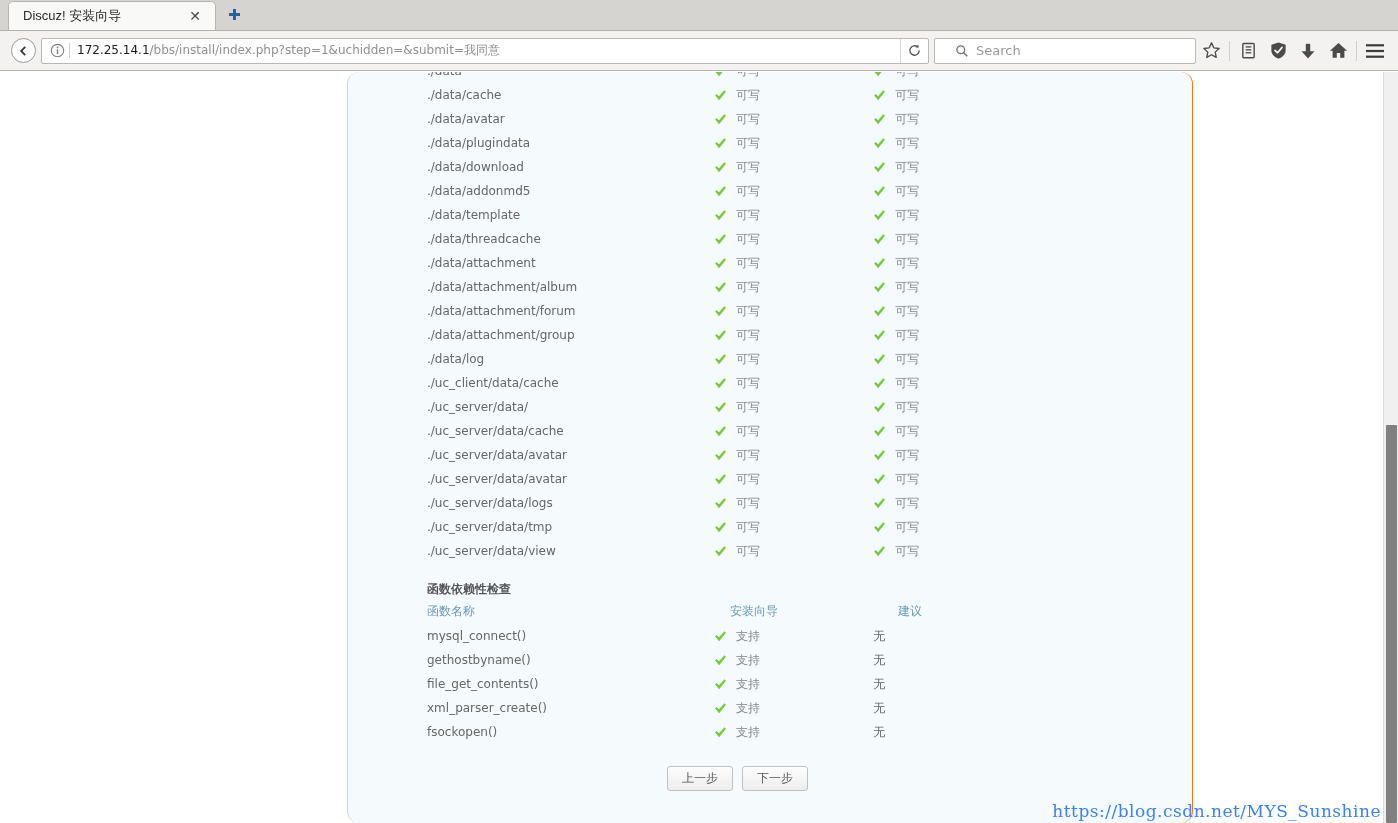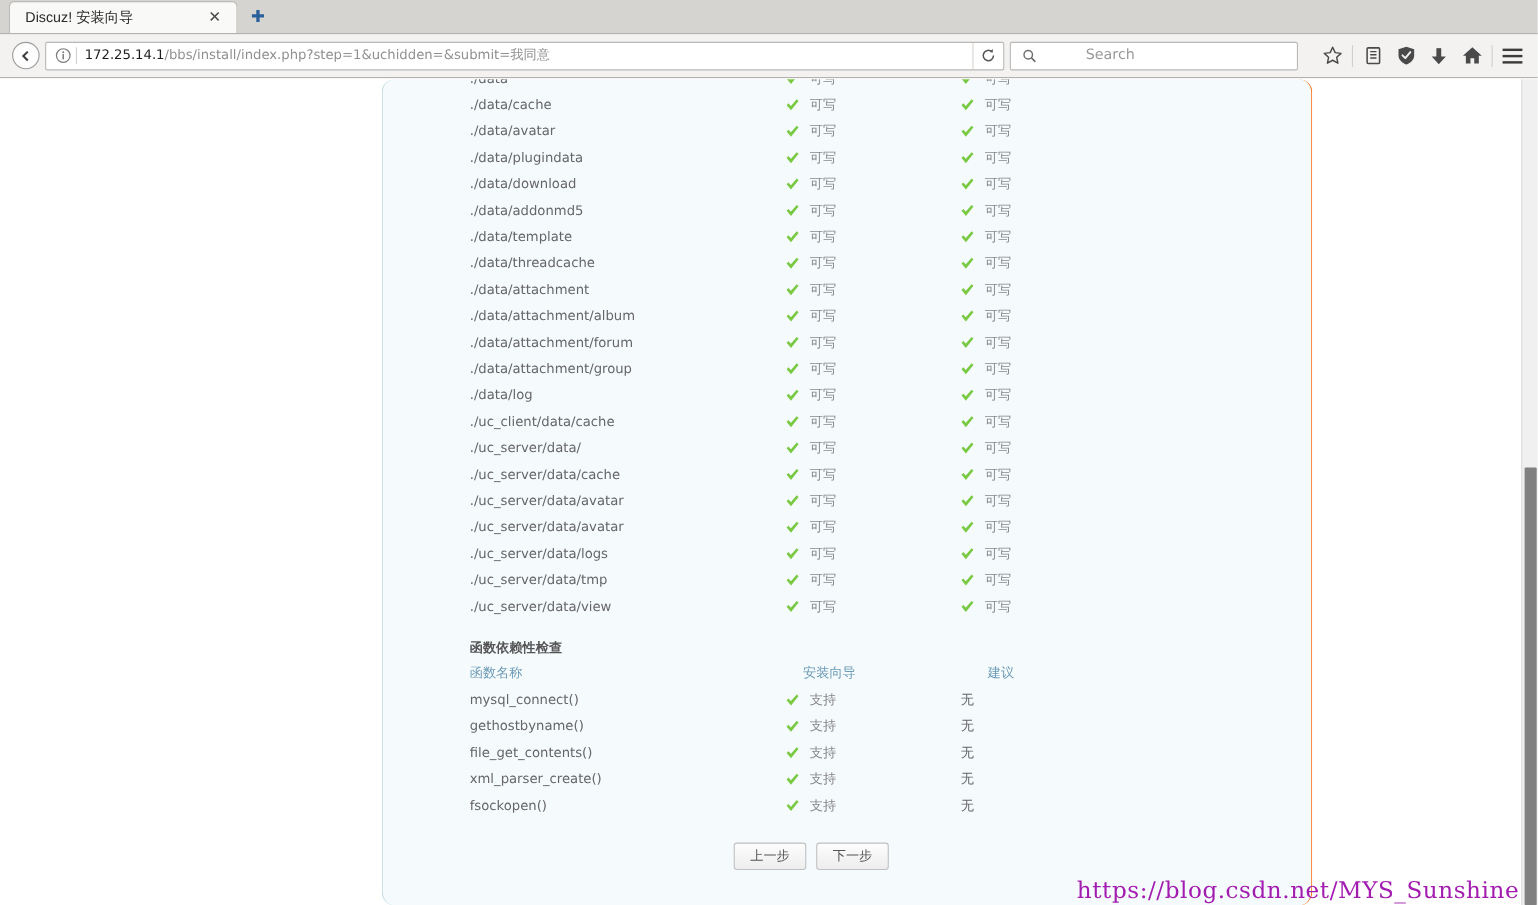--- a/index.html
+++ b/index.html
@@ -117,24 +117,23 @@
   }
 
   .searchbar {
     width: 262px;
     height: 26px;
     background: #ffffff;
     border: 1px solid #b9b8b6;
     border-radius: 2px;
     display: flex;
     align-items: center;
-    padding: 0 10px;
+    padding: 0 20px;
     flex: none;
-    margin-right: 16px;
-    gap: 37px;
+    margin-right: 0;
   }
   .search-ph {
     font-size: 13px;
     color: #9a9a9a;
     margin-left: 7px;
     font-family: "DejaVu Sans", sans-serif;
   }
   .toolsep { width:1px; height:20px; background:#d0cfcd; margin:0 3px; flex:none;}
 
   
@@ -219,22 +218,22 @@
     cursor: pointer;
     font-family: "DejaVu Sans", sans-serif;
     line-height: 1.1;
   }
 
   .watermark {
     position: absolute;
     right: 2px;
     bottom: 2px;
     font-family: "DejaVu Serif", serif;
-    font-size: 21px;
-    color: #a21caf;
+    font-size: 17px;
+    color: #3b82f6;
     letter-spacing: 0.5px;
     white-space: nowrap;
   }
 
   
   .scrollbar {
     position: absolute;
     top: 72px; right: 0;
     width: 15px;
     height: 751px;

